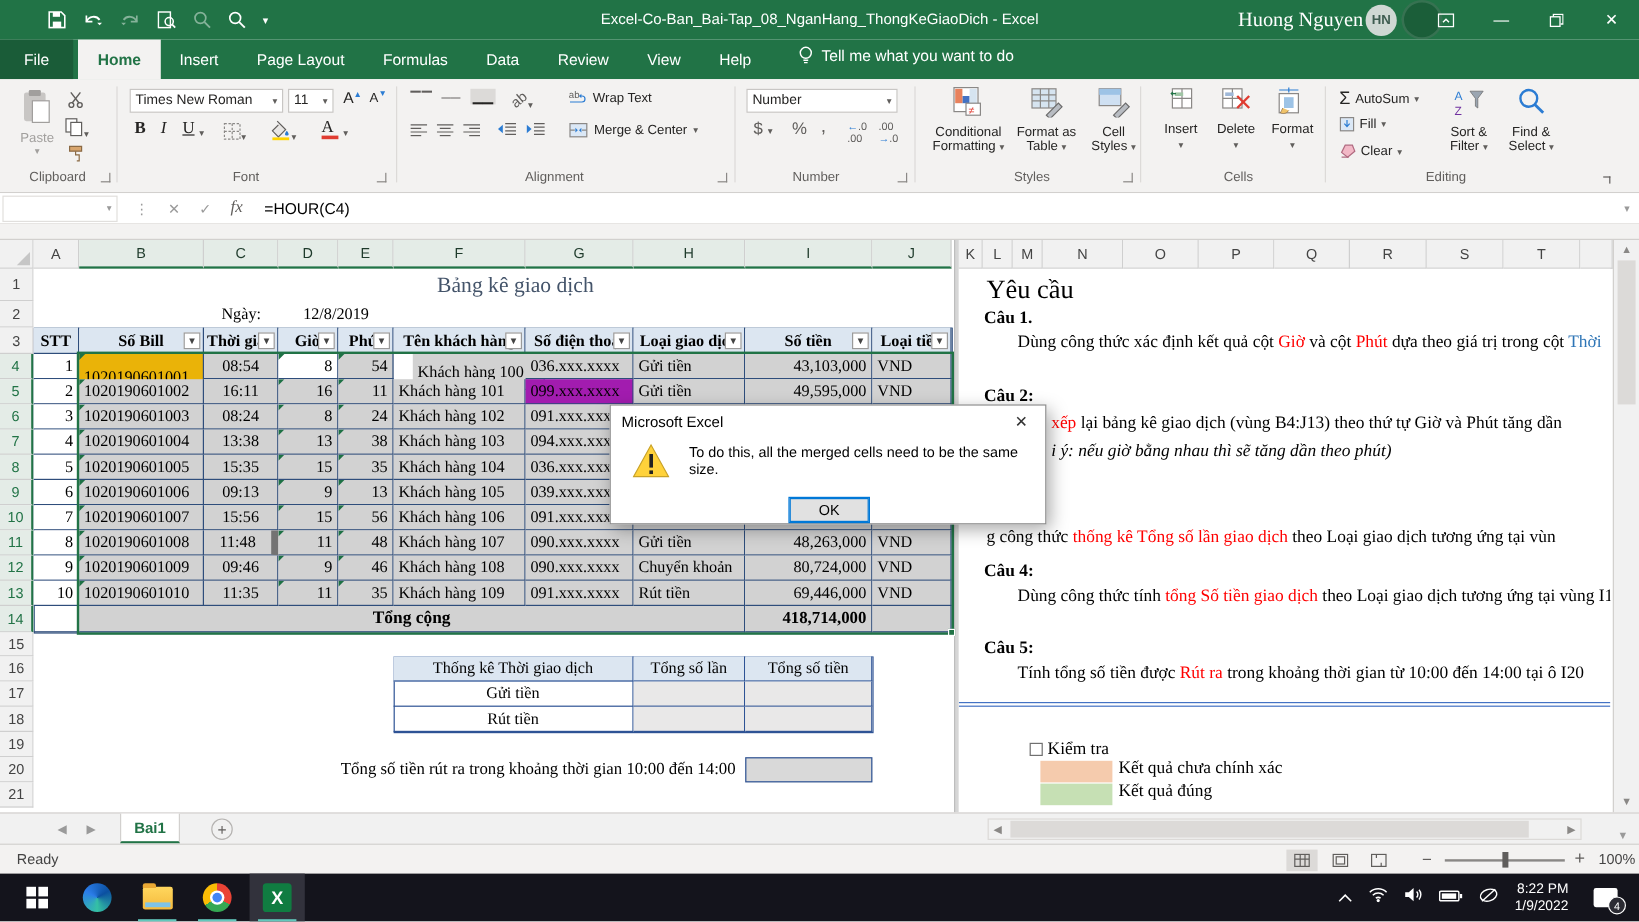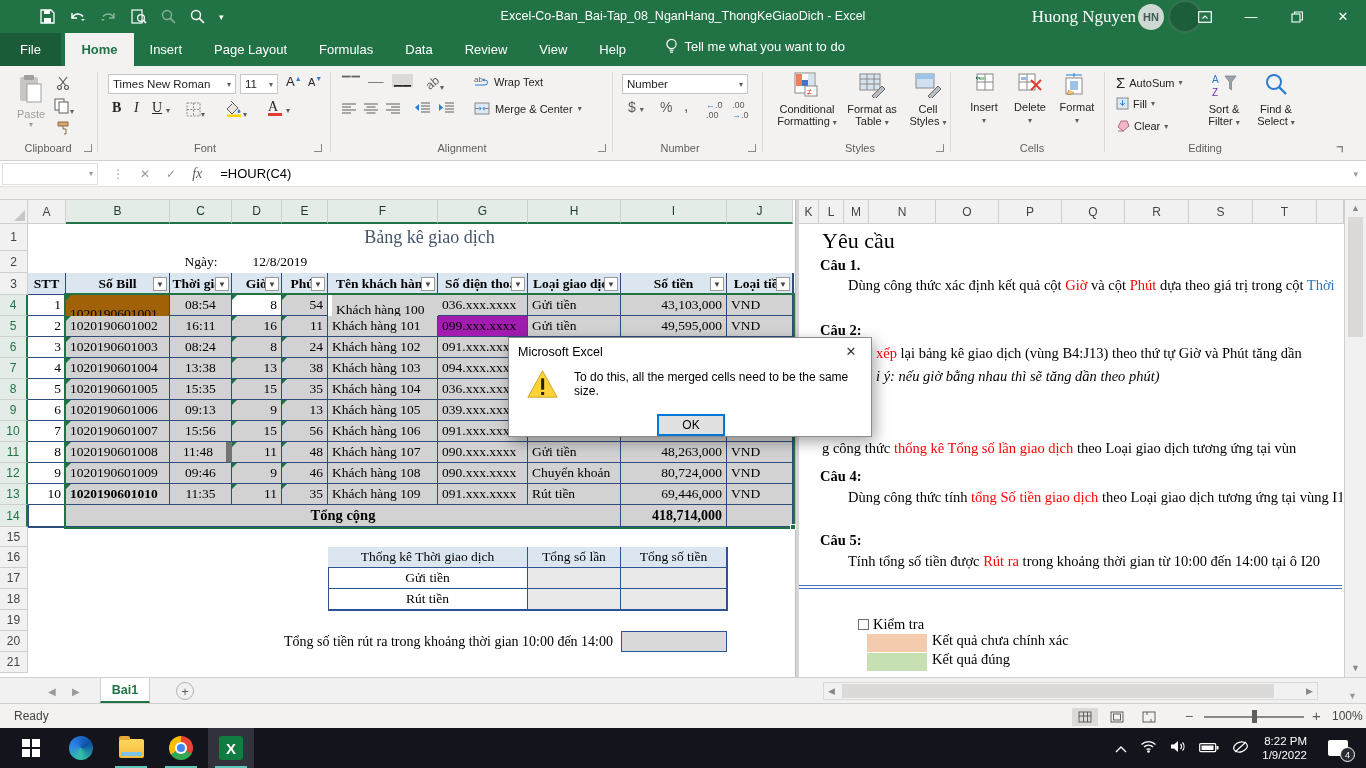--- a/index.html
+++ b/index.html
@@ -510,25 +510,25 @@
       <div class="abs cell b al-c" style="left:38px;top:49px;width:104px;height:22px;background:#dce6f1;border-right:1px solid #2e4d7b;border-bottom:1px solid #2e4d7b;">Số Bill<span class="filtbtn">▼</span></div>
       <div class="abs cell b al-c" style="left:142px;top:49px;width:62px;height:22px;background:#dce6f1;border-right:1px solid #2e4d7b;border-bottom:1px solid #2e4d7b;">Thời gian<span class="filtbtn">▼</span></div>
       <div class="abs cell b al-c" style="left:204px;top:49px;width:50px;height:22px;background:#dce6f1;border-right:1px solid #2e4d7b;border-bottom:1px solid #2e4d7b;">Giờ<span class="filtbtn">▼</span></div>
       <div class="abs cell b al-c" style="left:254px;top:49px;width:46px;height:22px;background:#dce6f1;border-right:1px solid #2e4d7b;border-bottom:1px solid #2e4d7b;">Phút<span class="filtbtn">▼</span></div>
       <div class="abs cell b al-c" style="left:300px;top:49px;width:110px;height:22px;background:#dce6f1;border-right:1px solid #2e4d7b;border-bottom:1px solid #2e4d7b;">Tên khách hàng<span class="filtbtn">▼</span></div>
       <div class="abs cell b al-c" style="left:410px;top:49px;width:90px;height:22px;background:#dce6f1;border-right:1px solid #2e4d7b;border-bottom:1px solid #2e4d7b;">Số điện thoại<span class="filtbtn">▼</span></div>
       <div class="abs cell b al-c" style="left:500px;top:49px;width:93px;height:22px;background:#dce6f1;border-right:1px solid #2e4d7b;border-bottom:1px solid #2e4d7b;">Loại giao dịch<span class="filtbtn">▼</span></div>
       <div class="abs cell b al-c" style="left:593px;top:49px;width:106px;height:22px;background:#dce6f1;border-right:1px solid #2e4d7b;border-bottom:1px solid #2e4d7b;">Số tiền<span class="filtbtn">▼</span></div>
       <div class="abs cell b al-c" style="left:699px;top:49px;width:66px;height:22px;background:#dce6f1;border-right:1px solid #2e4d7b;border-bottom:1px solid #2e4d7b;">Loại tiền<span class="filtbtn">▼</span></div>
       <div class="abs cell al-r" style="left:0px;top:71px;width:38px;height:21px;background:#fff;border-right:1px solid #2e4d7b;border-bottom:1px solid #2e4d7b;">1</div>
-      <div class="abs cell al-l" style="left:38px;top:71px;width:104px;height:39px;background:#a16207;border-right:1px solid #2e4d7b;border-bottom:1px solid #2e4d7b;">1020190601001<span class="tricorn"></span></div>
+      <div class="abs cell al-l" style="left:38px;top:71px;width:104px;height:39px;background:#eab308;border-right:1px solid #2e4d7b;border-bottom:1px solid #2e4d7b;">1020190601001<span class="tricorn"></span></div>
       <div class="abs cell al-c" style="left:142px;top:71px;width:62px;height:21px;background:#d2d2d2;border-right:1px solid #2e4d7b;border-bottom:1px solid #2e4d7b;">08:54</div>
       <div class="abs cell al-r" style="left:204px;top:71px;width:50px;height:21px;background:#fff;border-right:1px solid #2e4d7b;border-bottom:1px solid #2e4d7b;">8<span class="tricorn"></span></div>
       <div class="abs cell al-r" style="left:254px;top:71px;width:46px;height:21px;background:#d2d2d2;border-right:1px solid #2e4d7b;border-bottom:1px solid #2e4d7b;">54<span class="tricorn"></span></div>
-      <div class="abs cell al-l" style="left:304px;top:71px;width:110px;height:30px;background:#d2d2d2;border-right:1px solid #2e4d7b;border-bottom:1px solid #2e4d7b;">Khách hàng 100</div>
+      <div class="abs cell al-l" style="left:316px;top:71px;width:110px;height:30px;background:#d2d2d2;border-right:1px solid #2e4d7b;border-bottom:1px solid #2e4d7b;">Khách hàng 100</div>
       <div class="abs cell al-l" style="left:410px;top:71px;width:90px;height:21px;background:#d2d2d2;border-right:1px solid #2e4d7b;border-bottom:1px solid #2e4d7b;">036.xxx.xxxx</div>
       <div class="abs cell al-l" style="left:500px;top:71px;width:93px;height:21px;background:#d2d2d2;border-right:1px solid #2e4d7b;border-bottom:1px solid #2e4d7b;">Gửi tiền</div>
       <div class="abs cell al-r" style="left:593px;top:71px;width:106px;height:21px;background:#d2d2d2;border-right:1px solid #2e4d7b;border-bottom:1px solid #2e4d7b;">43,103,000</div>
       <div class="abs cell al-l" style="left:699px;top:71px;width:66px;height:21px;background:#d2d2d2;border-right:1px solid #2e4d7b;border-bottom:1px solid #2e4d7b;">VND</div>
       <div class="abs cell al-r" style="left:0px;top:92px;width:38px;height:21px;background:#fff;border-right:1px solid #2e4d7b;border-bottom:1px solid #2e4d7b;">2</div>
       <div class="abs cell al-l" style="left:38px;top:92px;width:104px;height:21px;background:#d2d2d2;border-right:1px solid #2e4d7b;border-bottom:1px solid #2e4d7b;">1020190601002<span class="tricorn"></span></div>
       <div class="abs cell al-c" style="left:142px;top:92px;width:62px;height:21px;background:#d2d2d2;border-right:1px solid #2e4d7b;border-bottom:1px solid #2e4d7b;">16:11</div>
       <div class="abs cell al-r" style="left:204px;top:92px;width:50px;height:21px;background:#d2d2d2;border-right:1px solid #2e4d7b;border-bottom:1px solid #2e4d7b;">16<span class="tricorn"></span></div>
       <div class="abs cell al-r" style="left:254px;top:92px;width:46px;height:21px;background:#d2d2d2;border-right:1px solid #2e4d7b;border-bottom:1px solid #2e4d7b;">11<span class="tricorn"></span></div>
       <div class="abs cell al-l" style="left:300px;top:92px;width:110px;height:21px;background:#d2d2d2;border-right:1px solid #2e4d7b;border-bottom:1px solid #2e4d7b;">Khách hàng 101</div>
@@ -600,21 +600,21 @@
       <div class="abs cell al-l" style="left:38px;top:239px;width:104px;height:21px;background:#d2d2d2;border-right:1px solid #2e4d7b;border-bottom:1px solid #2e4d7b;">1020190601009<span class="tricorn"></span></div>
       <div class="abs cell al-c" style="left:142px;top:239px;width:62px;height:21px;background:#d2d2d2;border-right:1px solid #2e4d7b;border-bottom:1px solid #2e4d7b;">09:46</div>
       <div class="abs cell al-r" style="left:204px;top:239px;width:50px;height:21px;background:#d2d2d2;border-right:1px solid #2e4d7b;border-bottom:1px solid #2e4d7b;">9<span class="tricorn"></span></div>
       <div class="abs cell al-r" style="left:254px;top:239px;width:46px;height:21px;background:#d2d2d2;border-right:1px solid #2e4d7b;border-bottom:1px solid #2e4d7b;">46<span class="tricorn"></span></div>
       <div class="abs cell al-l" style="left:300px;top:239px;width:110px;height:21px;background:#d2d2d2;border-right:1px solid #2e4d7b;border-bottom:1px solid #2e4d7b;">Khách hàng 108</div>
       <div class="abs cell al-l" style="left:410px;top:239px;width:90px;height:21px;background:#d2d2d2;border-right:1px solid #2e4d7b;border-bottom:1px solid #2e4d7b;">090.xxx.xxxx</div>
       <div class="abs cell al-l" style="left:500px;top:239px;width:93px;height:21px;background:#d2d2d2;border-right:1px solid #2e4d7b;border-bottom:1px solid #2e4d7b;">Chuyển khoản</div>
       <div class="abs cell al-r" style="left:593px;top:239px;width:106px;height:21px;background:#d2d2d2;border-right:1px solid #2e4d7b;border-bottom:1px solid #2e4d7b;">80,724,000</div>
       <div class="abs cell al-l" style="left:699px;top:239px;width:66px;height:21px;background:#d2d2d2;border-right:1px solid #2e4d7b;border-bottom:1px solid #2e4d7b;">VND</div>
       <div class="abs cell al-r" style="left:0px;top:260px;width:38px;height:21px;background:#fff;border-right:1px solid #2e4d7b;border-bottom:1px solid #2e4d7b;">10</div>
-      <div class="abs cell al-l" style="left:38px;top:260px;width:104px;height:21px;background:#d2d2d2;border-right:1px solid #2e4d7b;border-bottom:1px solid #2e4d7b;font-weight:bold;">1020190601010<span class="tricorn"></span></div>
+      <div class="abs cell al-l" style="left:38px;top:260px;width:104px;height:21px;background:#d2d2d2;border-right:1px solid #2e4d7b;border-bottom:1px solid #2e4d7b;">1020190601010<span class="tricorn"></span></div>
       <div class="abs cell al-c" style="left:142px;top:260px;width:62px;height:21px;background:#d2d2d2;border-right:1px solid #2e4d7b;border-bottom:1px solid #2e4d7b;">11:35</div>
       <div class="abs cell al-r" style="left:204px;top:260px;width:50px;height:21px;background:#d2d2d2;border-right:1px solid #2e4d7b;border-bottom:1px solid #2e4d7b;">11<span class="tricorn"></span></div>
       <div class="abs cell al-r" style="left:254px;top:260px;width:46px;height:21px;background:#d2d2d2;border-right:1px solid #2e4d7b;border-bottom:1px solid #2e4d7b;">35<span class="tricorn"></span></div>
       <div class="abs cell al-l" style="left:300px;top:260px;width:110px;height:21px;background:#d2d2d2;border-right:1px solid #2e4d7b;border-bottom:1px solid #2e4d7b;">Khách hàng 109</div>
       <div class="abs cell al-l" style="left:410px;top:260px;width:90px;height:21px;background:#d2d2d2;border-right:1px solid #2e4d7b;border-bottom:1px solid #2e4d7b;">091.xxx.xxxx</div>
       <div class="abs cell al-l" style="left:500px;top:260px;width:93px;height:21px;background:#d2d2d2;border-right:1px solid #2e4d7b;border-bottom:1px solid #2e4d7b;">Rút tiền</div>
       <div class="abs cell al-r" style="left:593px;top:260px;width:106px;height:21px;background:#d2d2d2;border-right:1px solid #2e4d7b;border-bottom:1px solid #2e4d7b;">69,446,000</div>
       <div class="abs cell al-l" style="left:699px;top:260px;width:66px;height:21px;background:#d2d2d2;border-right:1px solid #2e4d7b;border-bottom:1px solid #2e4d7b;">VND</div>
       <div class="abs cell " style="left:0px;top:281px;width:38px;height:22px;border-right:1px solid #2e4d7b;border-bottom:1px solid #2e4d7b;"></div>
       <div class="abs cell b al-c" style="left:38px;top:281px;width:555px;height:22px;background:#d2d2d2;border-right:1px solid #2e4d7b;border-bottom:1px solid #2e4d7b;font-size:14.5px;">Tổng cộng</div>

